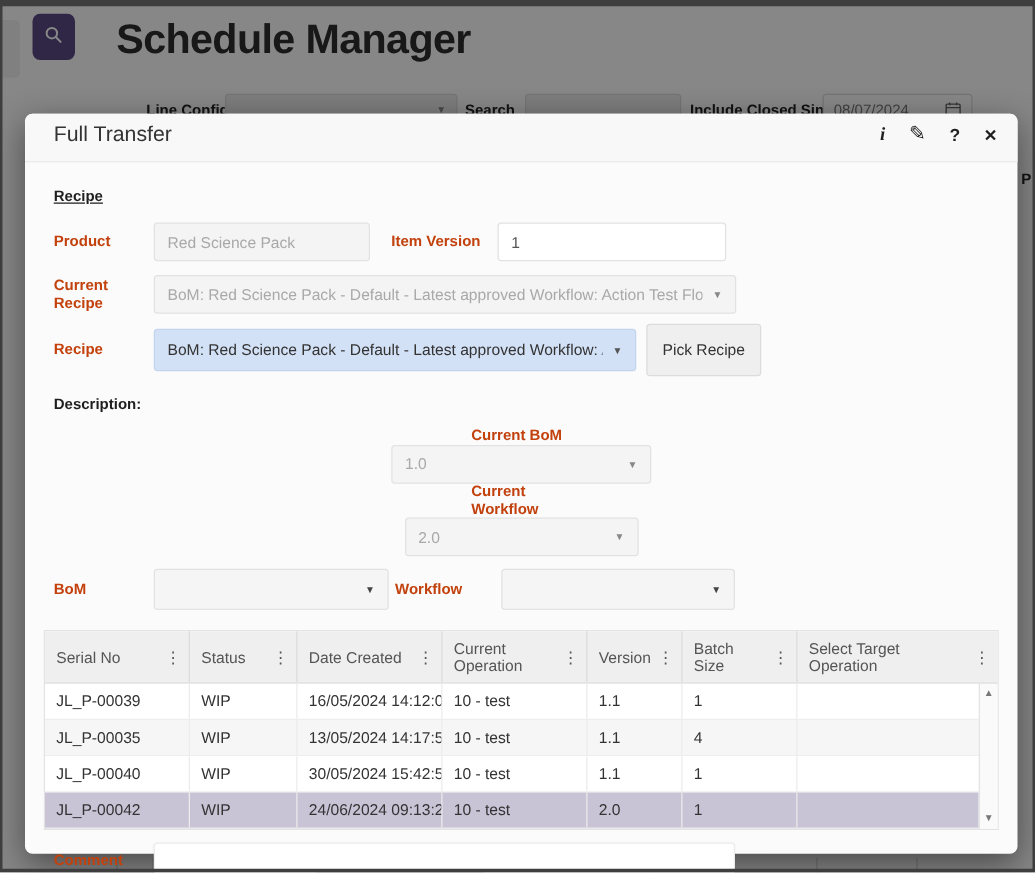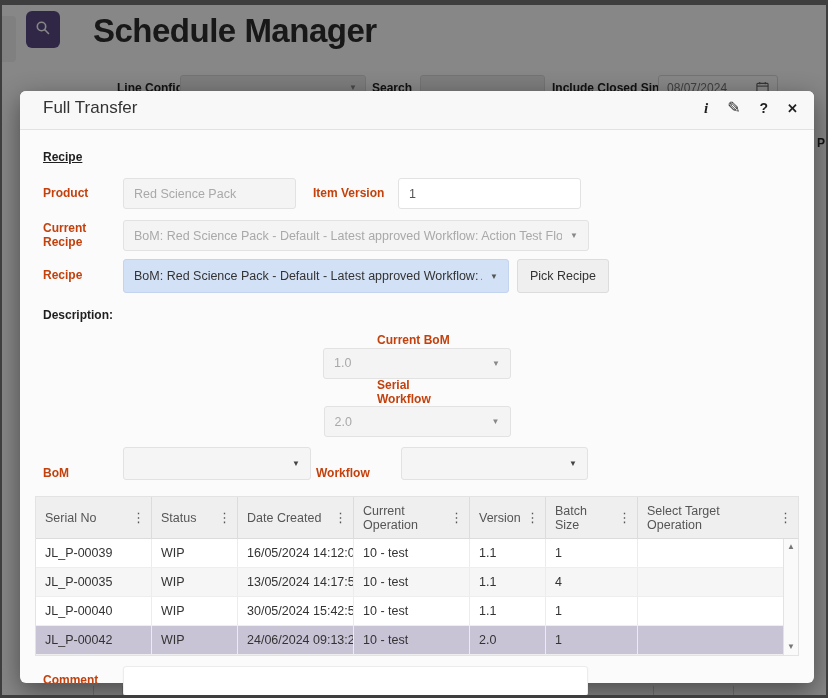--- a/index.html
+++ b/index.html
@@ -44,21 +44,21 @@
   .flabel.mid{width:85px;margin-left:17px;}
   .flabel.mid2{width:85px;margin-left:5px;}
   .finput{height:31px;border:1px solid #e2e2e2;border-radius:3px;background:#fff;font-size:12.5px;color:#555;
     padding:0 10px;font-family:inherit;outline:none;}
   .finput.disabled{background:#f4f4f4;color:#a9a9a9;}
   .fselect{height:31px;border:1px solid #e2e2e2;border-radius:3px;background:#f5f5f5;display:flex;
     align-items:center;padding:0 10px;font-size:12.5px;color:#444;cursor:pointer;}
   .fselect.disabled{color:#a9a9a9;background:#f4f4f4;cursor:default;}
   .sel-text{white-space:nowrap;overflow:hidden;text-overflow:clip;margin-right:8px;}
   .recipe-sel{background:var(--hl-blue);border-color:#c2d4ee;color:#333;height:34px;}
-  .pick-btn{height:34px;padding:0 12px;background:#efefef;border:1px solid #dcdcdc;border-radius:3px;
+  .pick-btn{height:42px;padding:0 12px;background:#efefef;border:1px solid #dcdcdc;border-radius:3px;
     font-size:12.5px;color:#333;margin-left:8px;font-family:inherit;cursor:pointer;white-space:nowrap;}
   .desc-label{font-size:12px;font-weight:bold;color:#1f1f1f;margin-top:15px;}
   
   .grid{margin:16px 0 0 -8px;width:764px;border:1px solid #e3e3e3;background:#fff;font-size:12.5px;}
   .grid-head{display:flex;background:#efefef;border-bottom:1px solid #dcdcdc;height:42px;}
   .th{display:flex;align-items:center;padding:0 6px 0 9px;border-right:1px solid #dcdcdc;color:#555;cursor:pointer;}
   .th:last-child{border-right:none;}
   .th-label{flex:1;line-height:1.15;}
   .dots{color:#555;font-size:13px;padding-left:4px;}
   .grid-bodywrap{display:flex;}
@@ -169,32 +169,32 @@
         <span class="sel-text">BoM: Red Science Pack - Default - Latest approved Workflow: Action Tes...</span>
         <span class="arrow" style="color:#555;">▼</span>
       </div>
       <button class="pick-btn">Pick Recipe</button>
     </div>
 
     <div class="desc-label">Description:</div>
 
     <div class="frow" style="margin-top:12px;flex-direction:column;">
       <span class="flabel">Current BoM</span>
-      <div class="fselect disabled" style="width:188px;">
+      <div class="fselect disabled" style="width:208px;">
         <span class="sel-text">1.0</span>
         <span class="arrow">▼</span>
       </div>
-      <span class="flabel mid2">Serial Workflow</span>
+      <span class="flabel mid2">Current Workflow</span>
       <div class="fselect disabled" style="width:187px;">
         <span class="sel-text">2.0</span>
         <span class="arrow">▼</span>
       </div>
     </div>
 
-    <div class="frow" style="margin-top:10px;align-items:flex-end;">
+    <div class="frow" style="margin-top:10px;">
       <span class="flabel">BoM</span>
       <div class="fselect" style="width:188px;height:33px;">
         <span class="sel-text"></span>
         <span class="arrow" style="color:#444;">▼</span>
       </div>
       <span class="flabel mid2">Workflow</span>
       <div class="fselect" style="width:187px;height:33px;">
         <span class="sel-text"></span>
         <span class="arrow" style="color:#444;">▼</span>
       </div>

